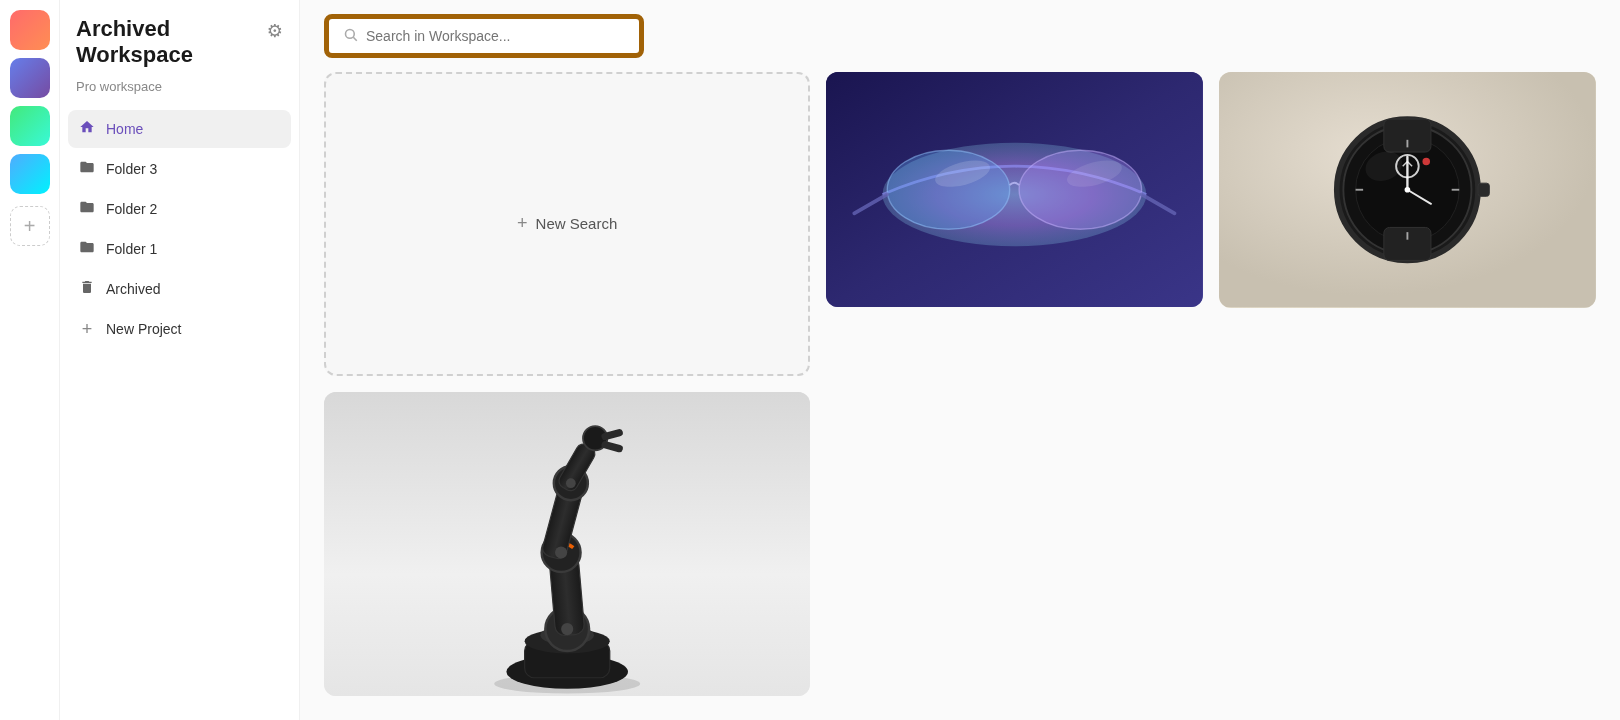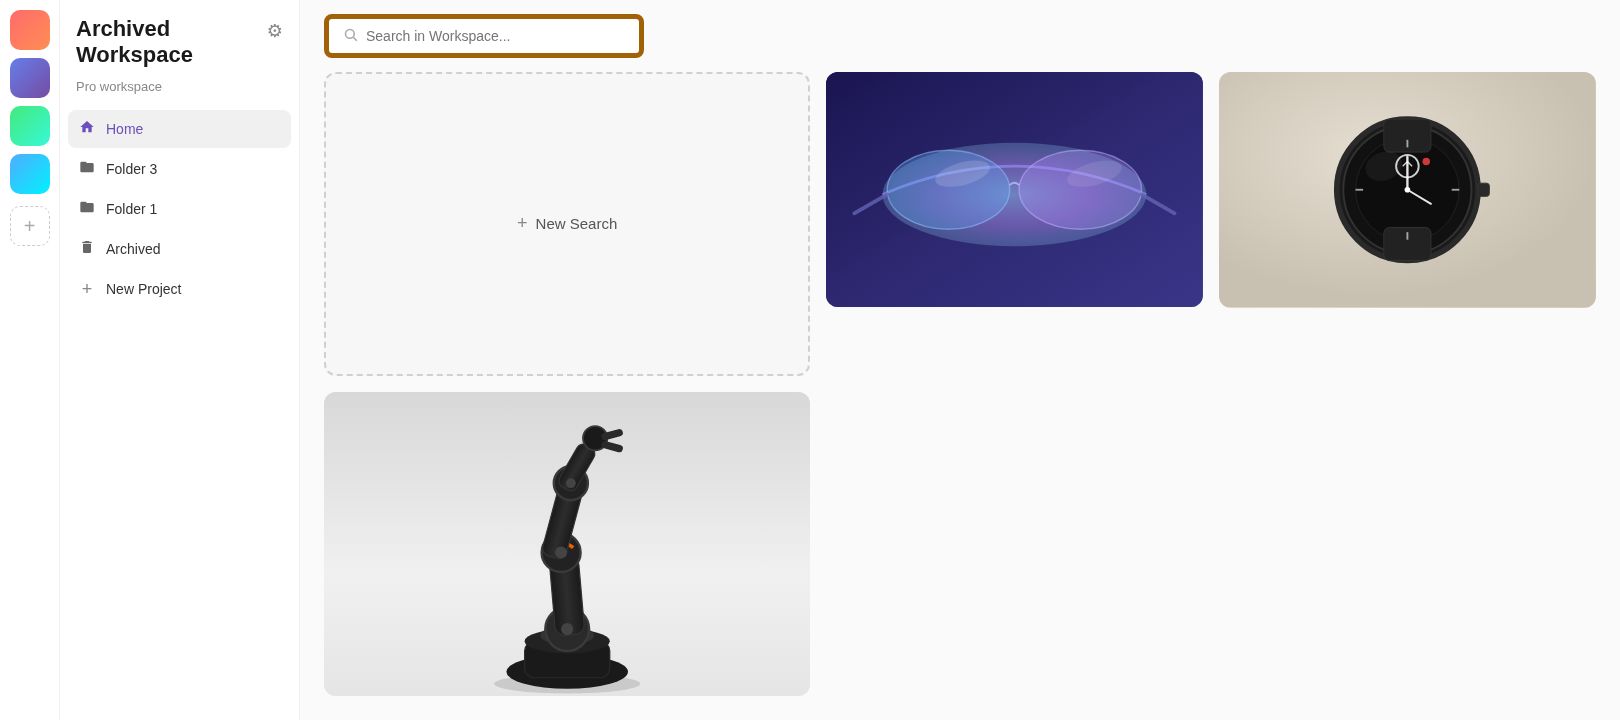--- a/index.html
+++ b/index.html
@@ -256,20 +256,28 @@
 
     <div class="nav-item">
       <span class="nav-icon">
         <svg width="16" height="16" viewBox="0 0 24 24" fill="currentColor" style="color:#666">
           <path d="M10 4H4c-1.1 0-2 .9-2 2v12c0 1.1.9 2 2 2h16c1.1 0 2-.9 2-2V8c0-1.1-.9-2-2-2h-8l-2-2z"></path>
         </svg>
       </span>
       <span class="nav-item-label">Folder 3</span>
     </div>
 
+    <div class="nav-item">
+      <span class="nav-icon">
+        <svg width="16" height="16" viewBox="0 0 24 24" fill="currentColor" style="color:#666">
+          <path d="M10 4H4c-1.1 0-2 .9-2 2v12c0 1.1.9 2 2 2h16c1.1 0 2-.9 2-2V8c0-1.1-.9-2-2-2h-8l-2-2z"></path>
+        </svg>
+      </span>
+      <span class="nav-item-label">Folder 2</span>
+    </div>
 
     <div class="nav-item">
       <span class="nav-icon">
         <svg width="16" height="16" viewBox="0 0 24 24" fill="currentColor" style="color:#666">
           <path d="M10 4H4c-1.1 0-2 .9-2 2v12c0 1.1.9 2 2 2h16c1.1 0 2-.9 2-2V8c0-1.1-.9-2-2-2h-8l-2-2z"></path>
         </svg>
       </span>
       <span class="nav-item-label">Folder 1</span>
     </div>
 

